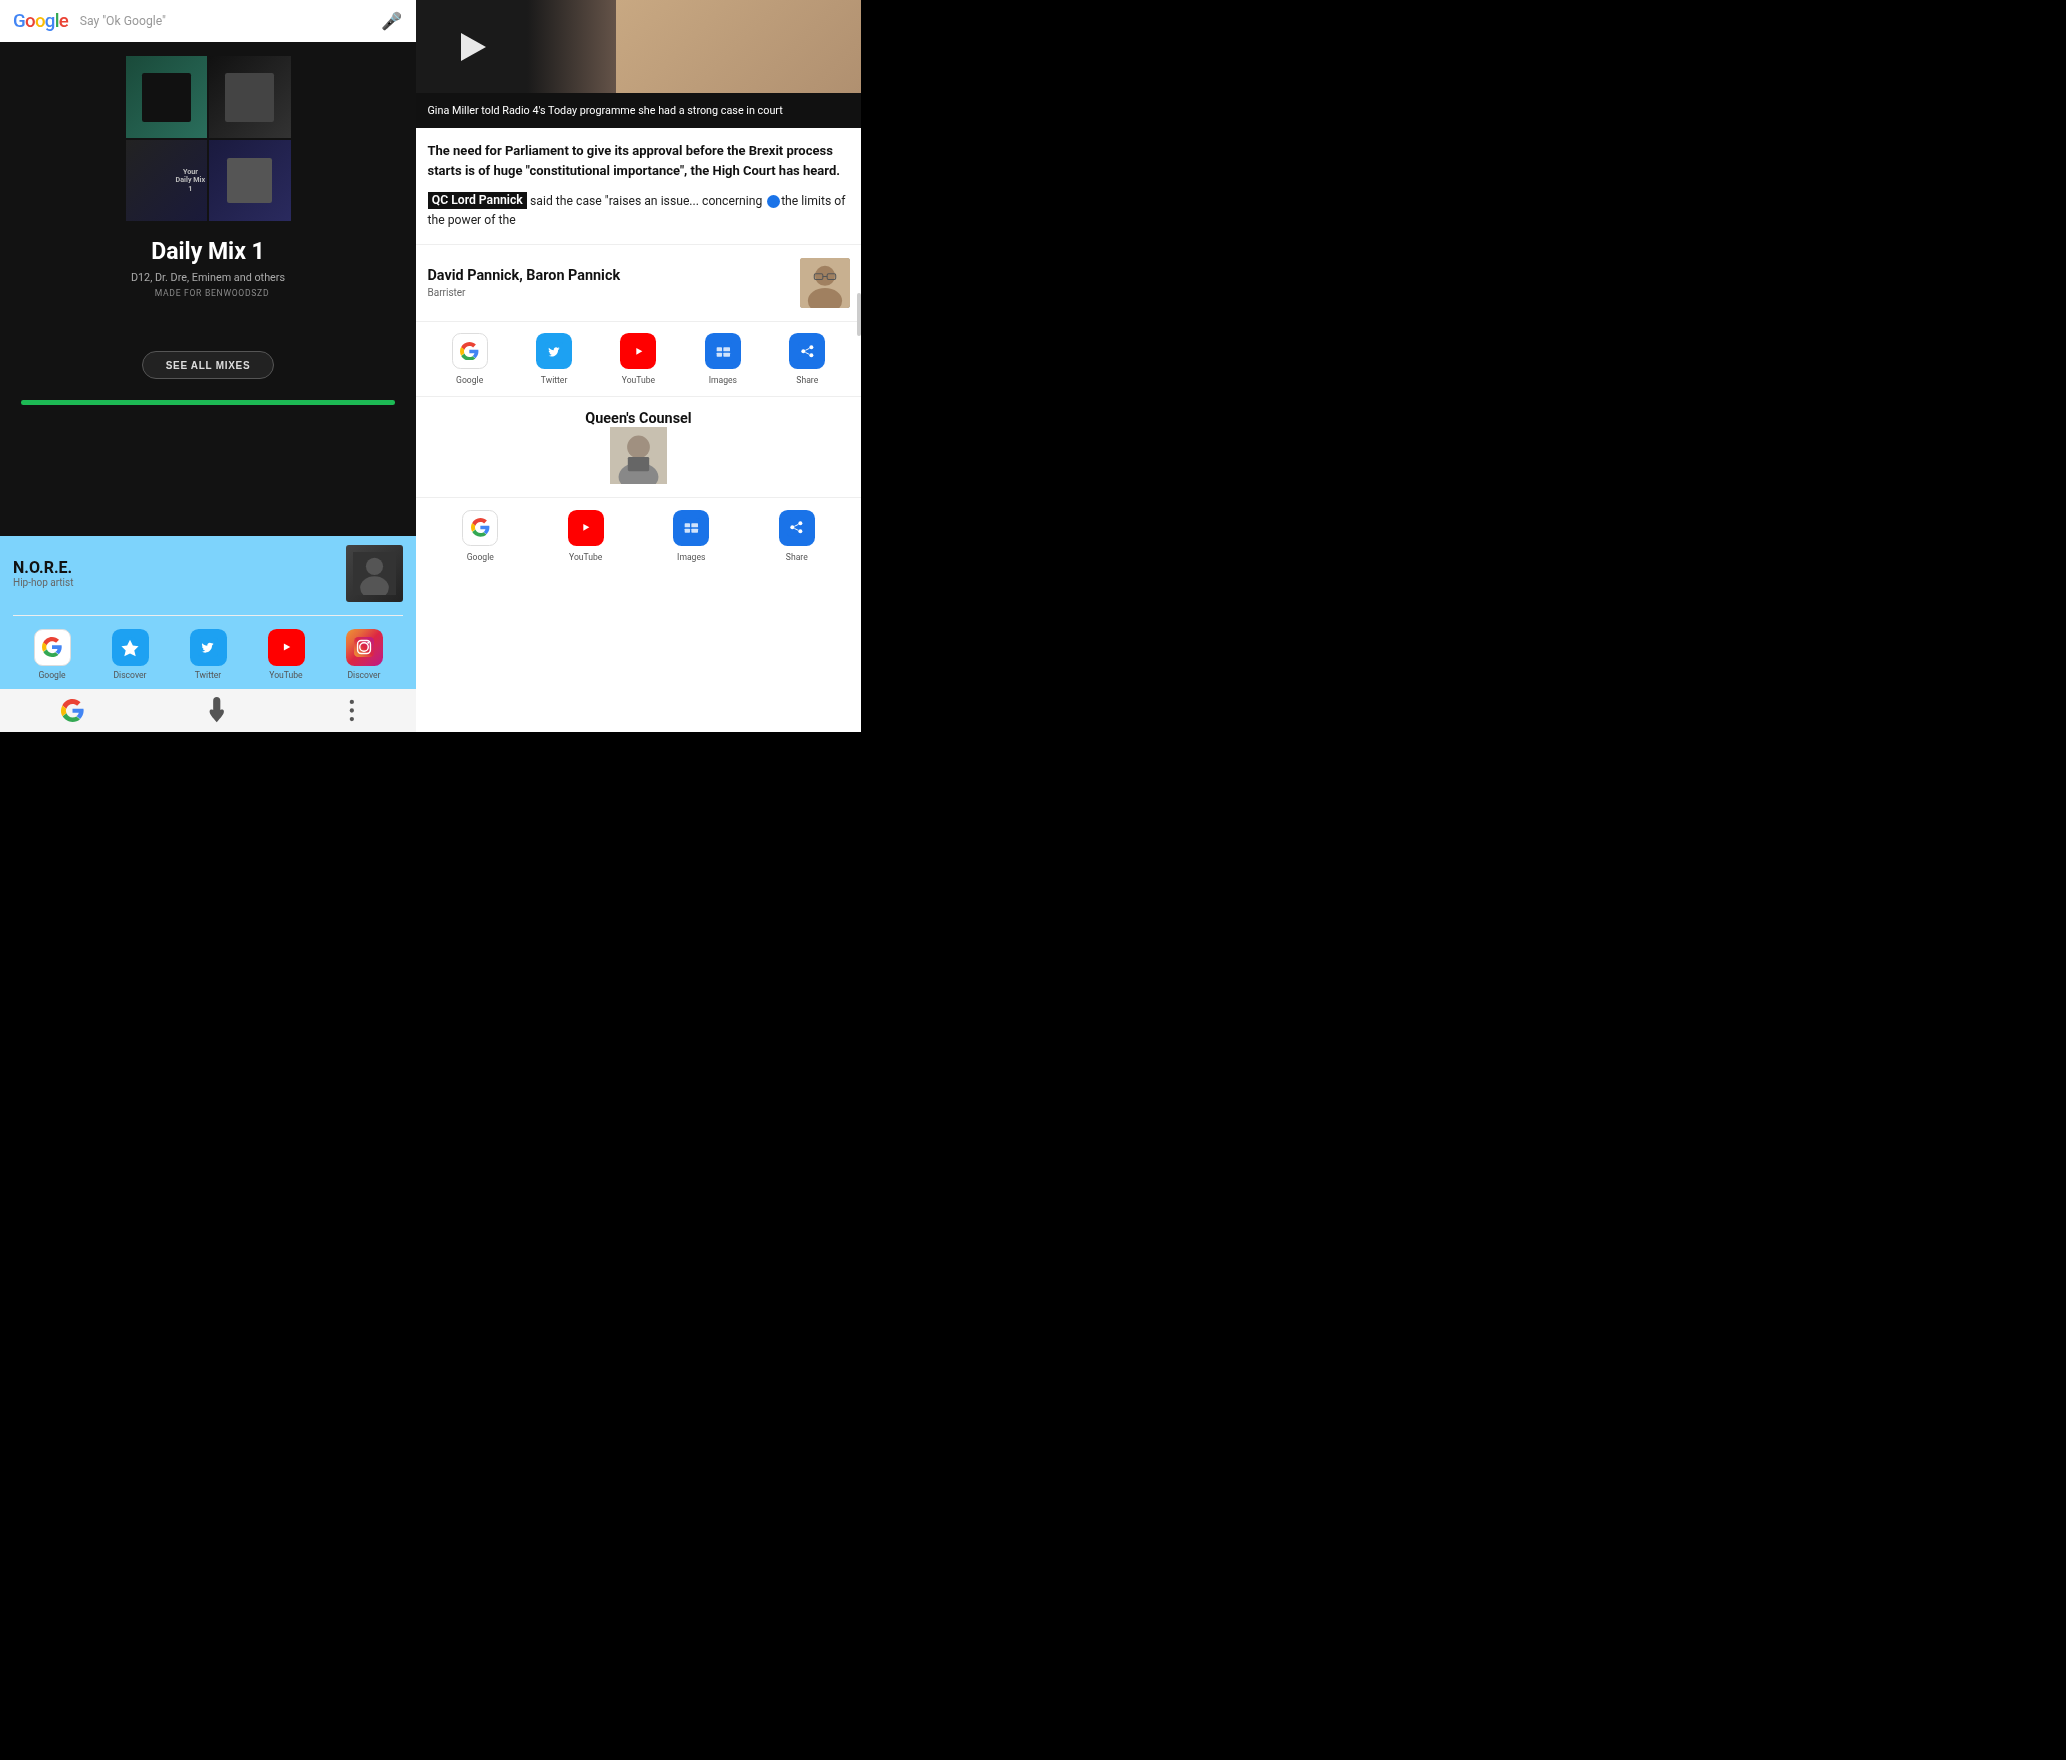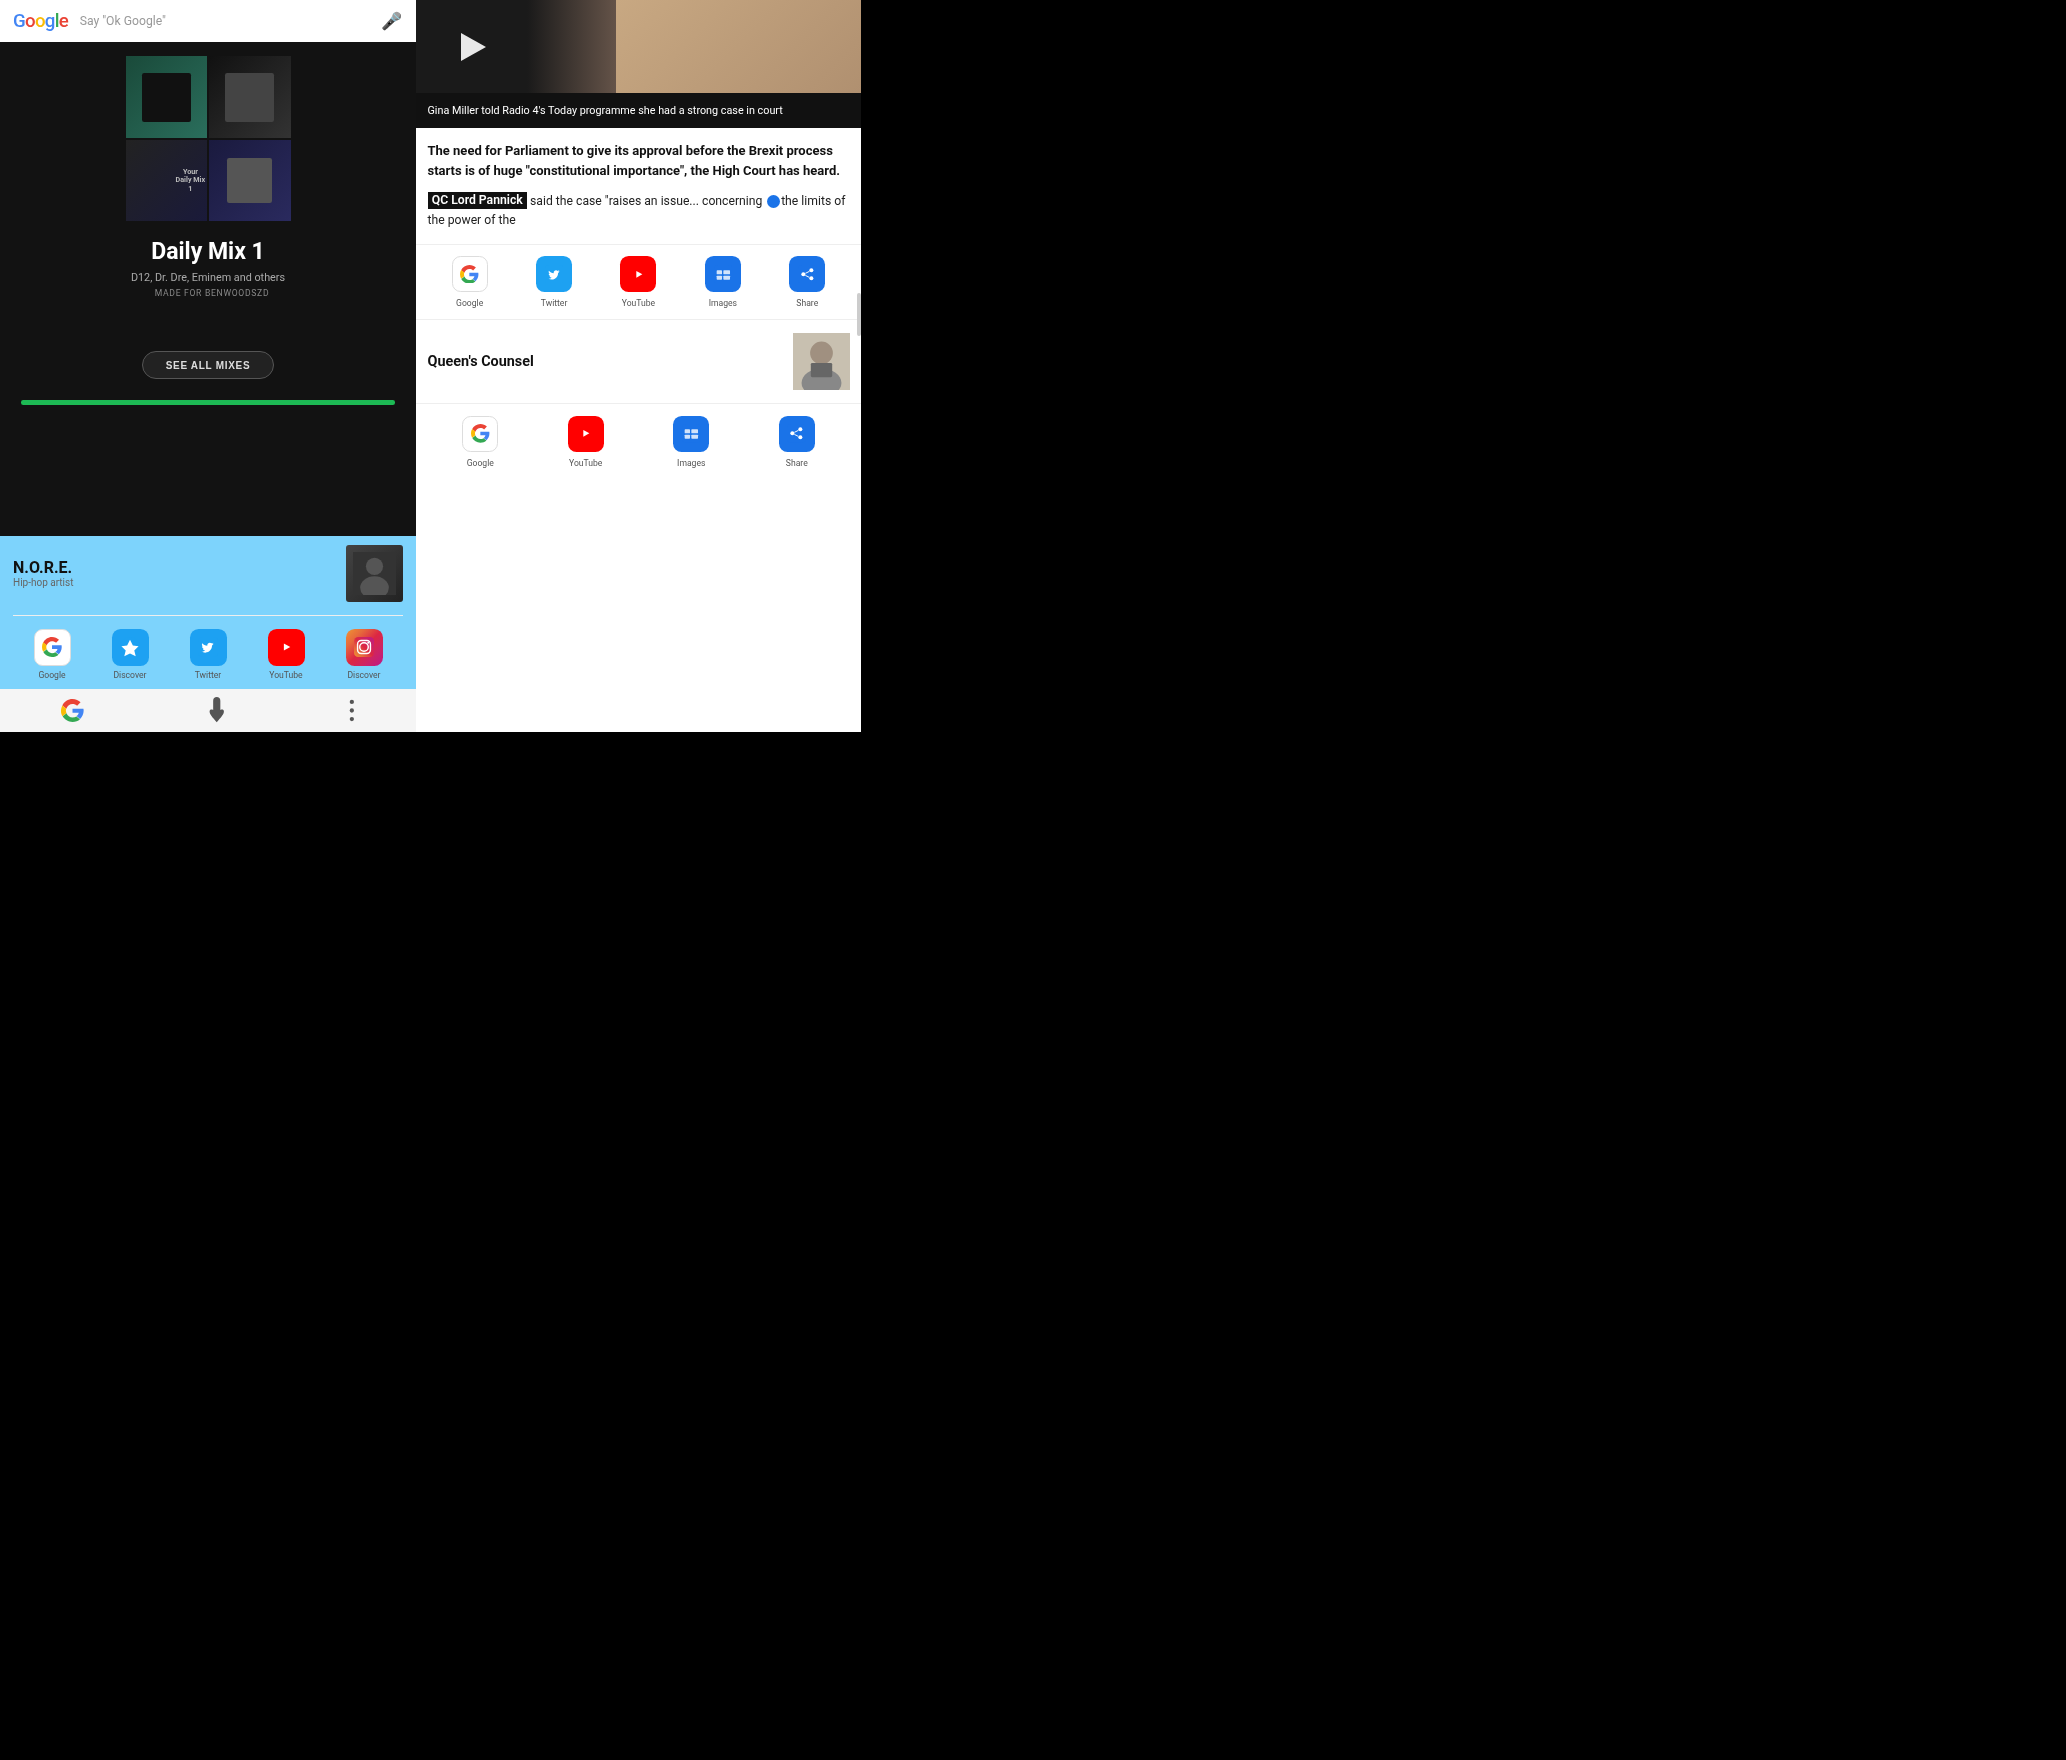--- a/index.html
+++ b/index.html
@@ -363,20 +363,21 @@
     }
 
     
     .qc-section {
       padding: 13px 11.5px;
       background: #fff;
       border-bottom: 0.7px solid #eee;
       display: flex;
       align-items: center;
       justify-content: space-between;
+      flex-direction: column;
     }
     .qc-title {
       font-size: 14.4px;
       font-weight: 700;
       color: #111;
     }
     .qc-avatar {
       width: 57px;
       height: 57px;
       border-radius: 2.9px;
@@ -588,20 +589,37 @@
   </div>
 
   <div class="article-section">
     <div class="article-main-text">The need for Parliament to give its approval before the Brexit process starts is of huge "constitutional importance", the High Court has heard.</div>
 
     <div style="font-size:12.2px;color:#222;line-height:1.6;">
       <span class="highlight-box">QC Lord Pannick</span><span> said the case "raises an issue... concerning </span><span class="cursor-dot"></span><span>the limits of the power of the</span>
     </div>
   </div>
 
+  <div class="person-card">
+    <div class="person-card-info">
+      <div class="person-name">David Pannick, Baron Pannick</div>
+      <div class="person-role">Barrister</div>
+    </div>
+    <div class="person-avatar">
+      <svg width="50" height="50" viewBox="0 0 70 70">
+        <rect width="70" height="70" fill="#c8b090"></rect>
+        <circle cx="35" cy="25" r="14" fill="#a08060"></circle>
+        <ellipse cx="35" cy="60" rx="24" ry="18" fill="#a08060"></ellipse>
+
+        <rect x="20" y="22" width="12" height="8" rx="2" fill="none" stroke="#555" stroke-width="1.5"></rect>
+        <rect x="38" y="22" width="12" height="8" rx="2" fill="none" stroke="#555" stroke-width="1.5"></rect>
+        <line x1="32" y1="26" x2="38" y2="26" stroke="#555" stroke-width="1.5"></line>
+      </svg>
+    </div>
+  </div>
 
   <div class="action-row">
     <div class="action-item">
       <div class="action-icon-circle icon-google">
         <svg width="18.7" height="18.7" viewBox="0 0 28 28">
           <path d="M14 6c2.2 0 4.1.8 5.6 2.1l4.2-4.2C21.4 1.5 17.9 0 14 0 8.6 0 4 3.2 1.6 7.9l4.9 3.8C7.8 8.4 10.7 6 14 6z" fill="#EA4335"></path>
           <path d="M27.6 14.3c0-.9-.1-1.8-.2-2.6H14v5h7.6c-.3 1.7-1.3 3.2-2.8 4.1l4.4 3.4c2.6-2.4 4.4-5.9 4.4-9.9z" fill="#4285F4"></path>
           <path d="M6.5 16.7C6.2 15.9 6 15 6 14s.2-1.9.5-2.7l-4.9-3.8C.6 9.5 0 11.7 0 14s.6 4.5 1.6 6.5l4.9-3.8z" fill="#FBBC05"></path>
           <path d="M14 28c3.7 0 6.8-1.2 9.1-3.3l-4.4-3.4c-1.2.8-2.8 1.3-4.7 1.3-3.3 0-6.2-2.2-7.2-5.3l-4.9 3.8C4 24.8 8.6 28 14 28z" fill="#34A853"></path>
         </svg>

